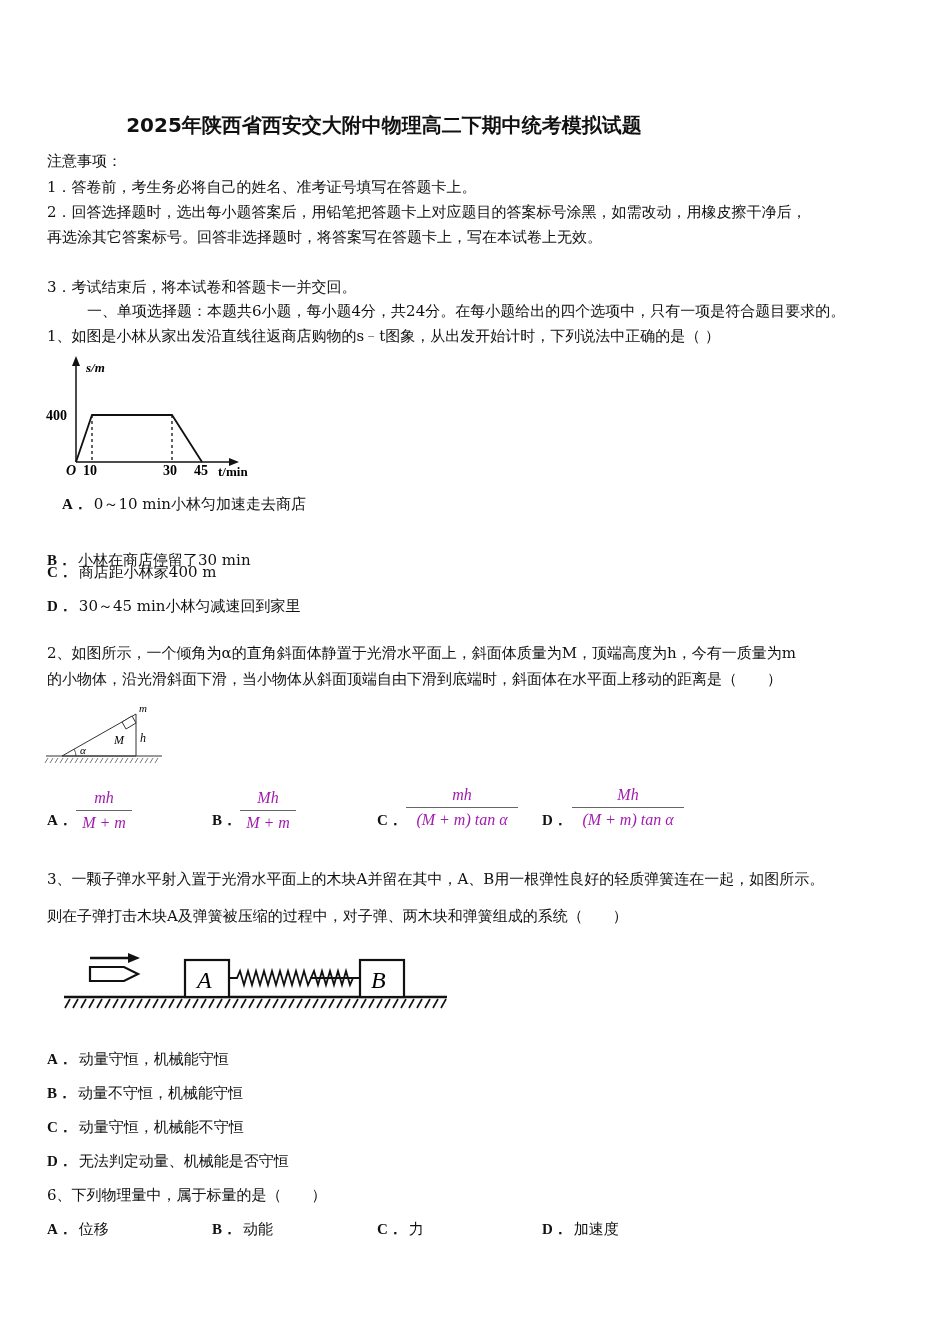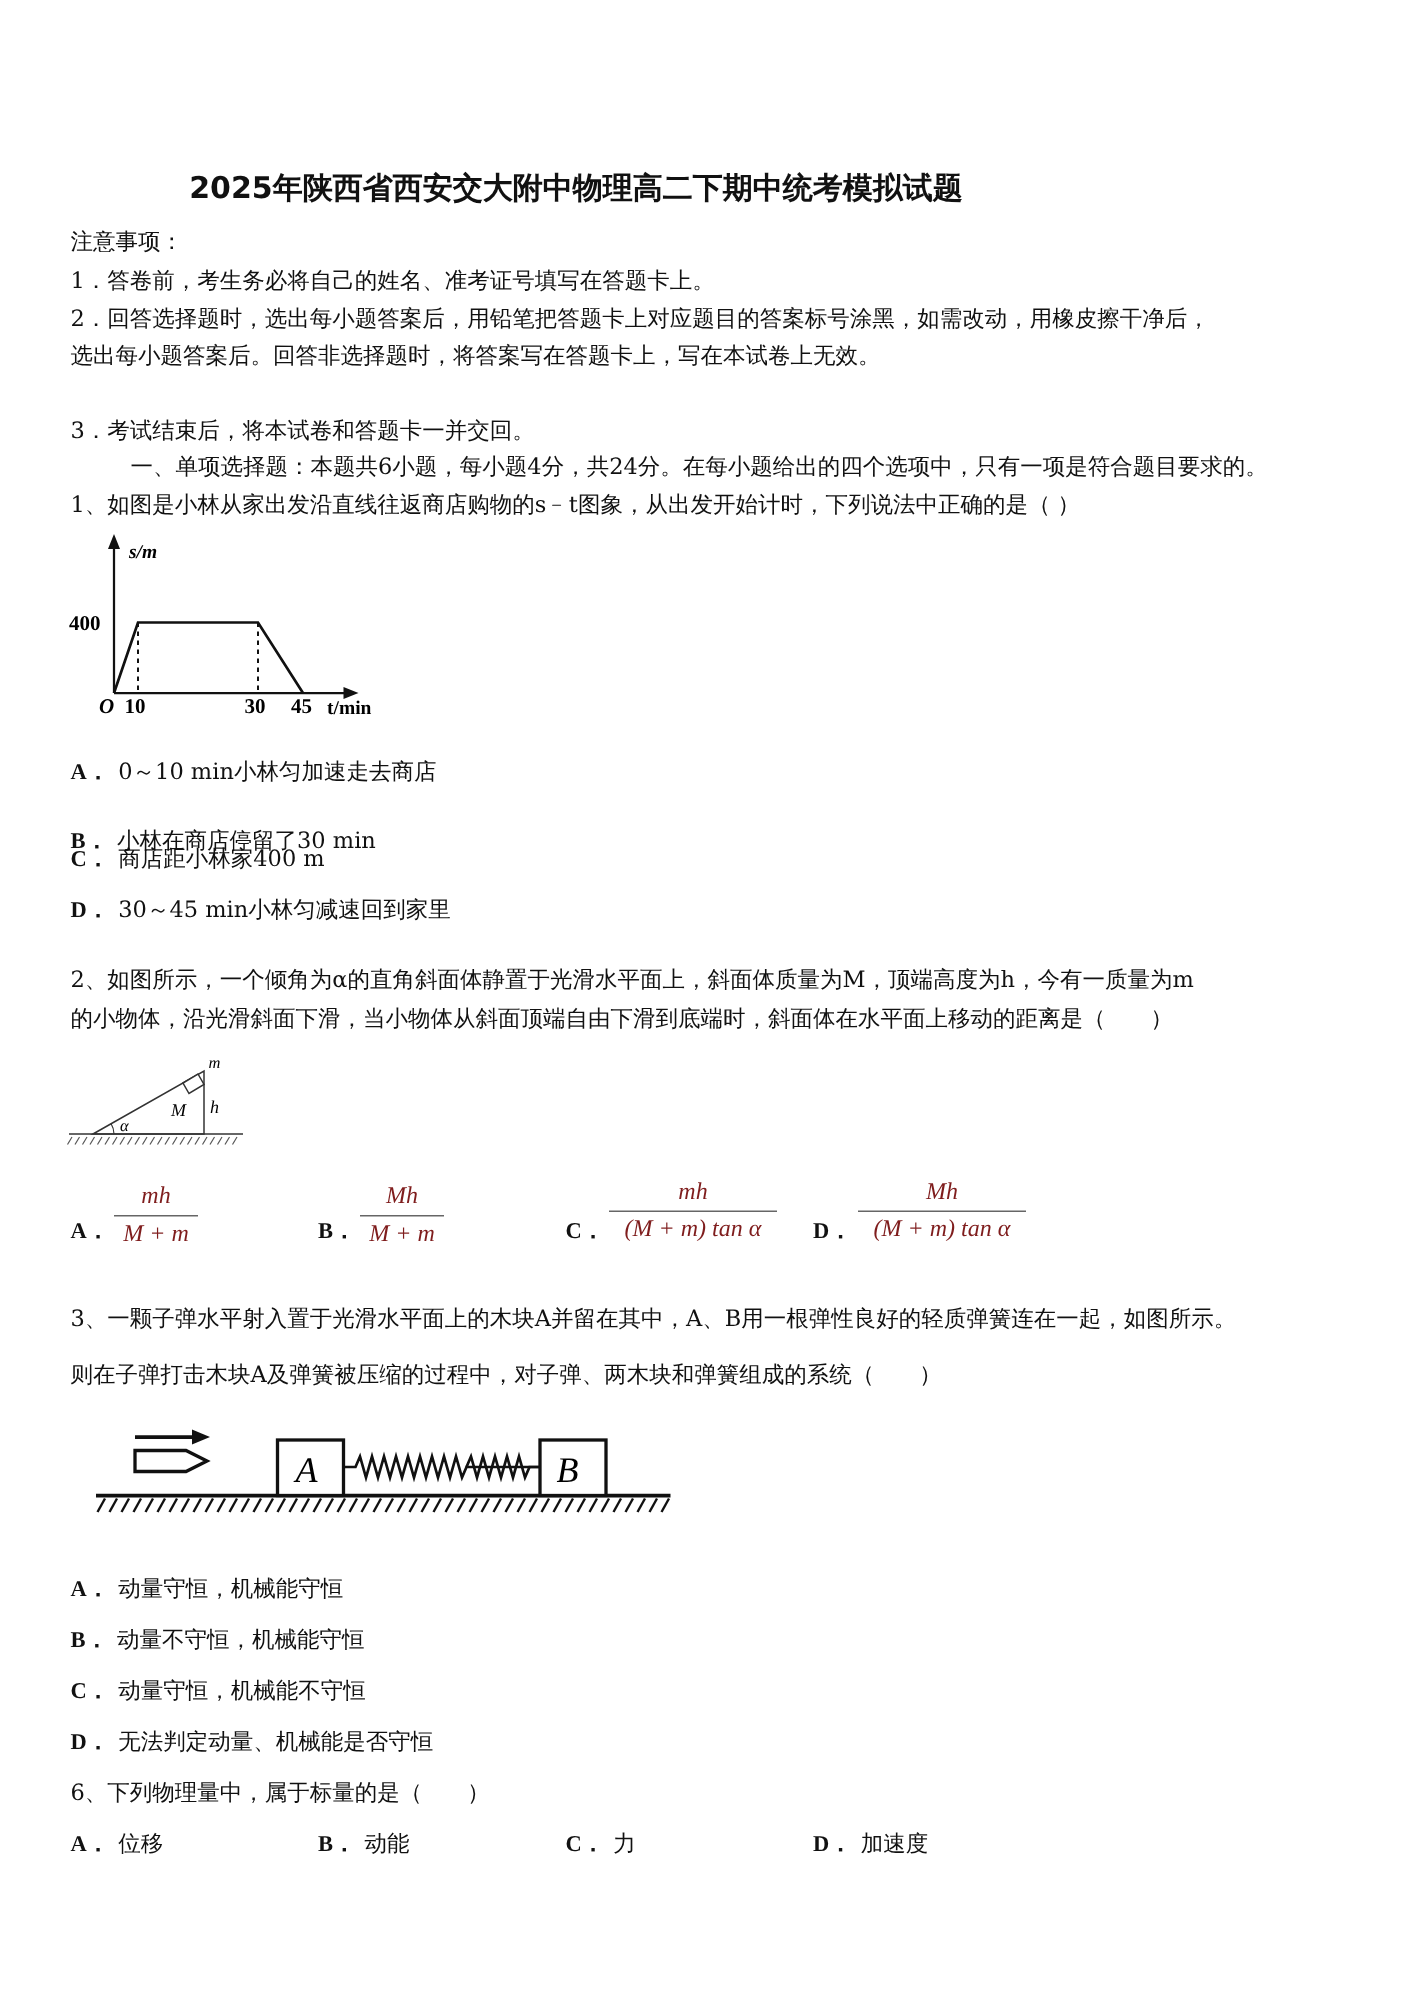--- a/index.html
+++ b/index.html
@@ -10,35 +10,35 @@
   }
   .abs { position: absolute; white-space: nowrap; }
   .title {
     left: 0; width: 768px; top: 112px; text-align: center;
     font-family: "DejaVu Sans", "Liberation Sans", sans-serif;
     font-weight: bold; font-size: 20px; letter-spacing: 0px;
   }
   .line { font-size: 15px; left: 47px; }
   .opt { font-size: 15px; }
   .opt b { font-family: "Liberation Serif", serif; font-weight: bold; margin-right: 6px; }
-  .frac { position: absolute; font-family: "Liberation Serif", serif; font-style: italic; font-size: 16px; color: #7f1d1d; text-align: center; }
+  .frac { position: absolute; font-family: "Liberation Serif", serif; font-style: italic; font-size: 16px; color: #a21caf; text-align: center; }
   .frac .num { display: block; padding-bottom: 3px; }
   .frac .bar { display: block; border-top: 1px solid #666; }
   .frac .den { display: block; padding-top: 3px; }
   svg text { font-family: "Liberation Serif", serif; }
 </style>
 </head>
 <body>
 
 <div class="abs title">2025年陕西省西安交大附中物理高二下期中统考模拟试题</div>
 
 <div class="abs line" style="top:152px;">注意事项：</div>
 <div class="abs line" style="top:178px;">1．答卷前，考生务必将自己的姓名、准考证号填写在答题卡上。</div>
 <div class="abs line" style="top:203px;">2．回答选择题时，选出每小题答案后，用铅笔把答题卡上对应题目的答案标号涂黑，如需改动，用橡皮擦干净后，</div>
-<div class="abs line" style="top:228px;">选出每小题答案后。回答非选择题时，将答案写在答题卡上，写在本试卷上无效。</div>
+<div class="abs line" style="top:228px;">再选涂其它答案标号。回答非选择题时，将答案写在答题卡上，写在本试卷上无效。</div>
 <div class="abs line" style="top:254px;margin-top:24px;">3．考试结束后，将本试卷和答题卡一并交回。</div>
 
 <div class="abs line" style="top:302px;margin-left:40px;">一、单项选择题：本题共6小题，每小题4分，共24分。在每小题给出的四个选项中，只有一项是符合题目要求的。</div>
 
 <div class="abs line" style="top:327px;">1、如图是小林从家出发沿直线往返商店购物的s﹣t图象，从出发开始计时，下列说法中正确的是（ ）</div>
 
 <svg class="abs" style="left:42px; top:352px;" width="230" height="125" viewBox="0 0 230 125">
 
   <line x1="34" y1="110" x2="34" y2="10" stroke="#111" stroke-width="1.5"></line>
   <polygon points="34,4 30,14 38,14" fill="#111"></polygon>
@@ -50,21 +50,21 @@
   <line x1="130" y1="63" x2="130" y2="110" stroke="#111" stroke-width="1.3" stroke-dasharray="3,3"></line>
   <text x="44" y="20" font-size="13" font-style="italic" font-weight="bold">s/m</text>
   <text x="4" y="68" font-size="14" font-weight="bold">400</text>
   <text x="24" y="123" font-size="14" font-style="italic" font-weight="bold">O</text>
   <text x="41" y="123" font-size="14" font-weight="bold">10</text>
   <text x="121" y="123" font-size="14" font-weight="bold">30</text>
   <text x="152" y="123" font-size="14" font-weight="bold">45</text>
   <text x="176" y="124" font-size="13" font-weight="bold">t/min</text>
 </svg>
 
-<div class="abs opt" style="left:47px; top:495px;margin-top:10px;"><b>A．</b><span>0～10 min小林匀加速走去商店</span></div>
+<div class="abs opt" style="left:62px; top:495px;"><b>A．</b><span>0～10 min小林匀加速走去商店</span></div>
 <div class="abs opt" style="left:47px; top:551px;"><b>B．</b><span>小林在商店停留了30 min</span></div>
 <div class="abs opt" style="left:47px; top:563px;"><b>C．</b><span>商店距小林家400 m</span></div>
 <div class="abs opt" style="left:47px; top:597px;"><b>D．</b><span>30～45 min小林匀减速回到家里</span></div>
 
 <div class="abs line" style="top:644px;text-align:center;">2、如图所示，一个倾角为α的直角斜面体静置于光滑水平面上，斜面体质量为M，顶端高度为h，今有一质量为m</div>
 <div class="abs line" style="top:670px;">的小物体，沿光滑斜面下滑，当小物体从斜面顶端自由下滑到底端时，斜面体在水平面上移动的距离是（　　）</div>
 
 <svg class="abs" style="left:44px; top:698px;" width="125" height="68" viewBox="0 0 125 68">
   <line x1="2" y1="58" x2="118" y2="58" stroke="#333" stroke-width="1"></line>
   <g stroke="#555" stroke-width="0.8">

